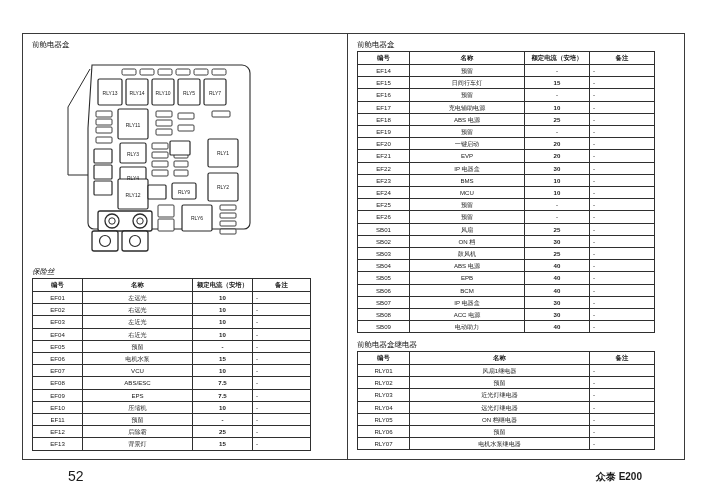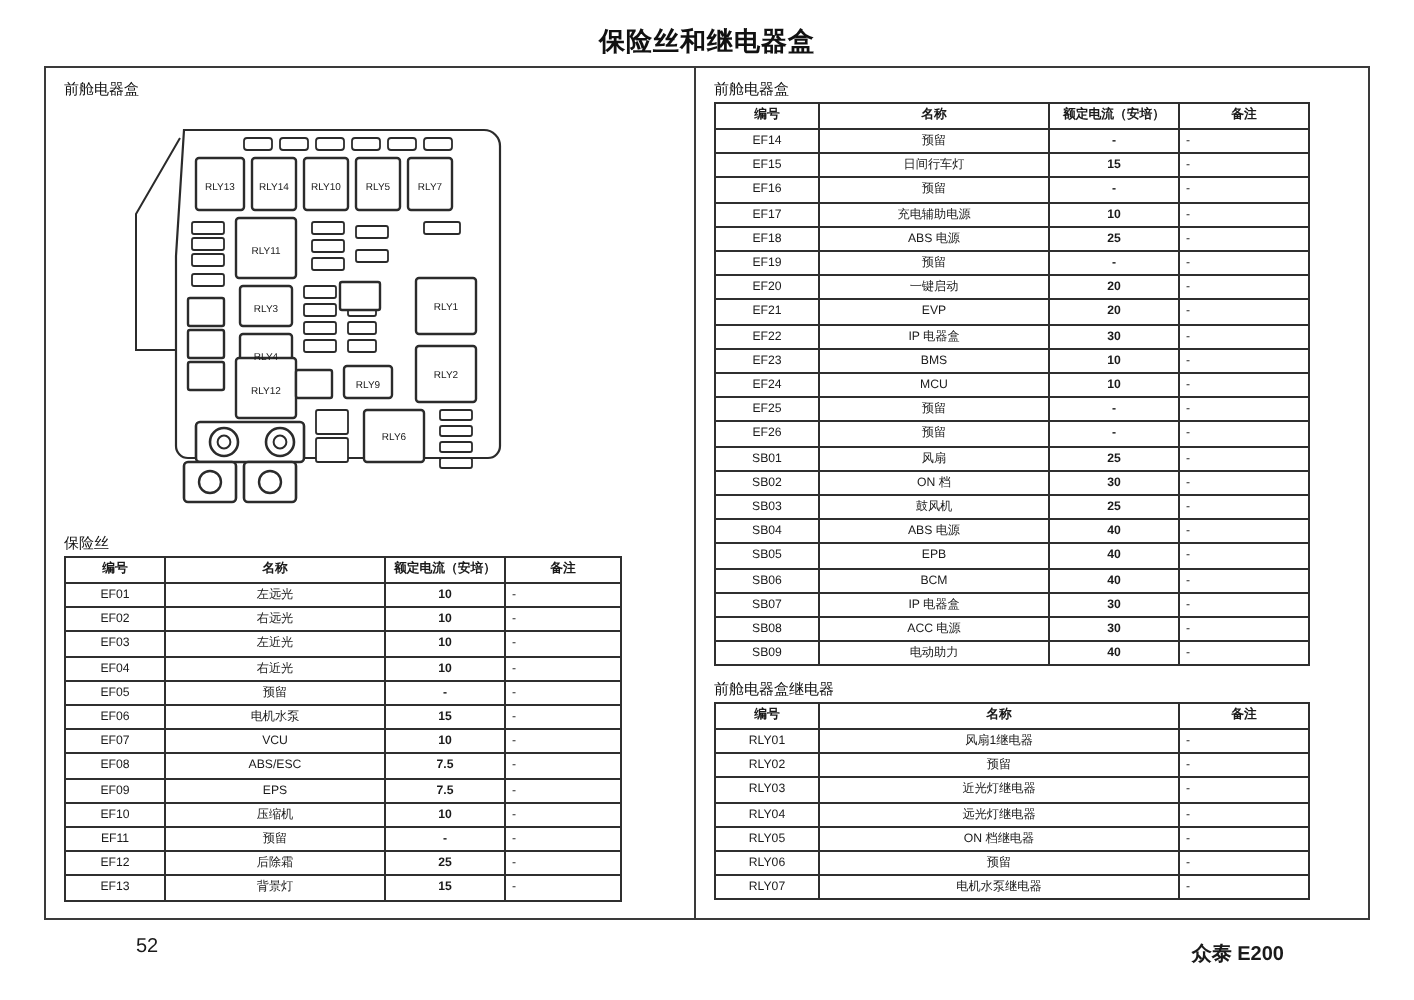--- a/index.html
+++ b/index.html
@@ -41,33 +41,32 @@
     text-align:center;vertical-align:middle;
     overflow:hidden;white-space:nowrap;
   }
   table.t th{font-weight:700;font-size:6.4px;height:12px;line-height:12px;}
   table.t td.id{font-size:6.1px;}
   table.t td.nm{font-size:6.1px;}
   table.t td.amp{font-size:6.1px;font-weight:700;}
   table.t td.rm{text-align:left;padding-left:3px;font-size:6.1px;}
 
   
-  .pg-num{position:absolute;left:68px;top:468px;font-size:10px;color:#1a1a1a;}
+  .pg-num{position:absolute;left:68px;top:468px;font-size:14px;color:#1a1a1a;}
   .pg-model{position:absolute;right:65px;top:470px;font-size:10px;color:#1a1a1a;font-weight:bold;}
 
   
   .diagram{position:absolute;left:62px;top:55px;width:225px;height:200px;}
   .diagram svg{display:block;}
 </style>
 </head>
 <body>
 
 <div class="page">
 
-  <div class="doc-title">保险丝和继电器盒</div>
 
   <div class="frame"></div>
   <div class="vdiv"></div>
 
   <div class="cap" style="left:32px;top:40px;">前舱电器盒</div>
 
   <div class="diagram">
     <svg width="225" height="200" viewBox="0 0 225 200" xmlns="http://www.w3.org/2000/svg">
       <g fill="none" stroke="#2b2b2b" stroke-width="1.1">
         <path d="M30 10 h150 a8 8 0 0 1 8 8 v150 a6 6 0 0 1 -6 6 h-150 a6 6 0 0 1 -6 -6 v-95 z"></path>
@@ -157,21 +156,21 @@
         <text x="71" y="125">RLY4</text>
         <text x="71" y="142">RLY12</text>
         <text x="161" y="100">RLY1</text>
         <text x="161" y="134">RLY2</text>
         <text x="122" y="139">RLY9</text>
         <text x="135" y="165">RLY6</text>
       </g>
     </svg>
   </div>
 
-  <div class="cap" style="left:32px;top:267px;">保险丝</div>
+  <div class="cap" style="left:32px;top:267px;font-style:italic;">保险丝</div>
   <table class="t" id="left-fuse-table" style="left:32px;top:278px;width:278px;">
     <colgroup>
         <col style="width:50px">
         <col style="width:110px">
         <col style="width:60px">
         <col style="width:58px">
       </colgroup>
     <thead>
         <tr>
           <th>编号</th>

